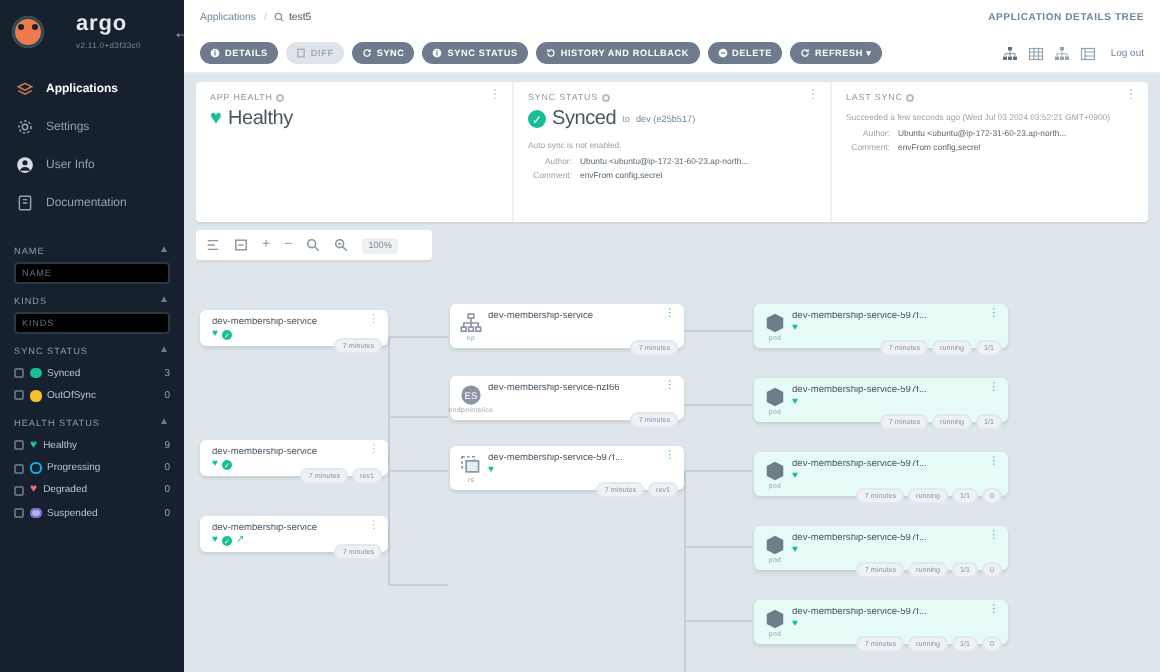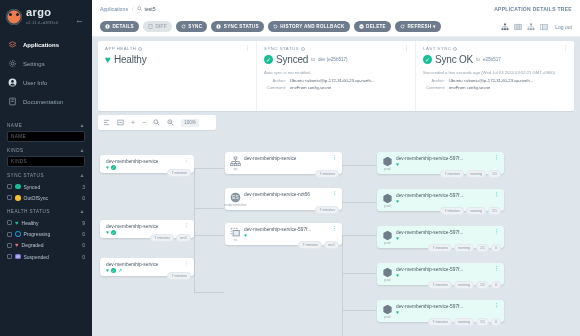--- a/index.html
+++ b/index.html
@@ -14,21 +14,21 @@
 
   
   .sidebar {
     width: 92px; height: 336px;
     background: #16212d;
     color: #a8b7c3;
     flex: 0 0 92px;
     position: relative;
     overflow: hidden;
   }
-  .logo-row { display:flex; align-items:flex-end; padding: 7px 6px 2px 6px; gap:4px; }
+  .logo-row { display:flex; align-items:center; padding: 7px 6px 2px 6px; gap:16px; }
   .logo-mark { width:16px; height:16px; border-radius:50%; background:#ef7b4d; position:relative; flex:0 0 16px; box-shadow: inset 0 0 0 1.5px #2a4a5a; }
   .logo-mark:before { content:""; position:absolute; left:3px; top:4px; width:3px; height:3px; border-radius:50%; background:#16212d; }
   .logo-mark:after { content:""; position:absolute; right:3px; top:4px; width:3px; height:3px; border-radius:50%; background:#16212d; }
   .logo-text { font-size: 11px; font-weight:bold; color:#e2e8ee; letter-spacing:0.4px; line-height:1; }
   .logo-ver { font-size:4px; color:#7c8b99; margin-top:2px; letter-spacing:.2px;}
   .back-arrow { margin-left:auto; color:#93a3b0; font-size:9px; line-height:1; padding-right:2px; cursor:pointer; }
 
   .nav { margin-top: 8px; }
   .nav-item {
     display:flex; align-items:center; gap:6px;
@@ -396,26 +396,20 @@
         <span class="kv-k">Comment:</span>
         <span class="kv-v">envFrom config,secret</span>
       </div>
       <div class="kebab">⋮</div>
     </div>
 
     <div class="card">
       <div class="card-head">
         <span>LAST SYNC</span>
         <span class="info-c"></span>
-      </div>
-      <div class="card-main">
-        <span class="check-badge">✓</span>
-        <span class="card-title">Sync OK</span>
-        <span class="card-to">to</span>
-        <span class="card-rev">e25b517</span>
       </div>
       <div class="card-note">Succeeded a few seconds ago (Wed Jul 03 2024 03:52:21 GMT+0900)</div>
       <div class="kv">
         <span class="kv-k">Author:</span>
         <span class="kv-v">Ubuntu &lt;ubuntu@ip-172-31-60-23.ap-north...</span>
       </div>
       <div class="kv">
         <span class="kv-k">Comment:</span>
         <span class="kv-v">envFrom config,secret</span>
       </div>

